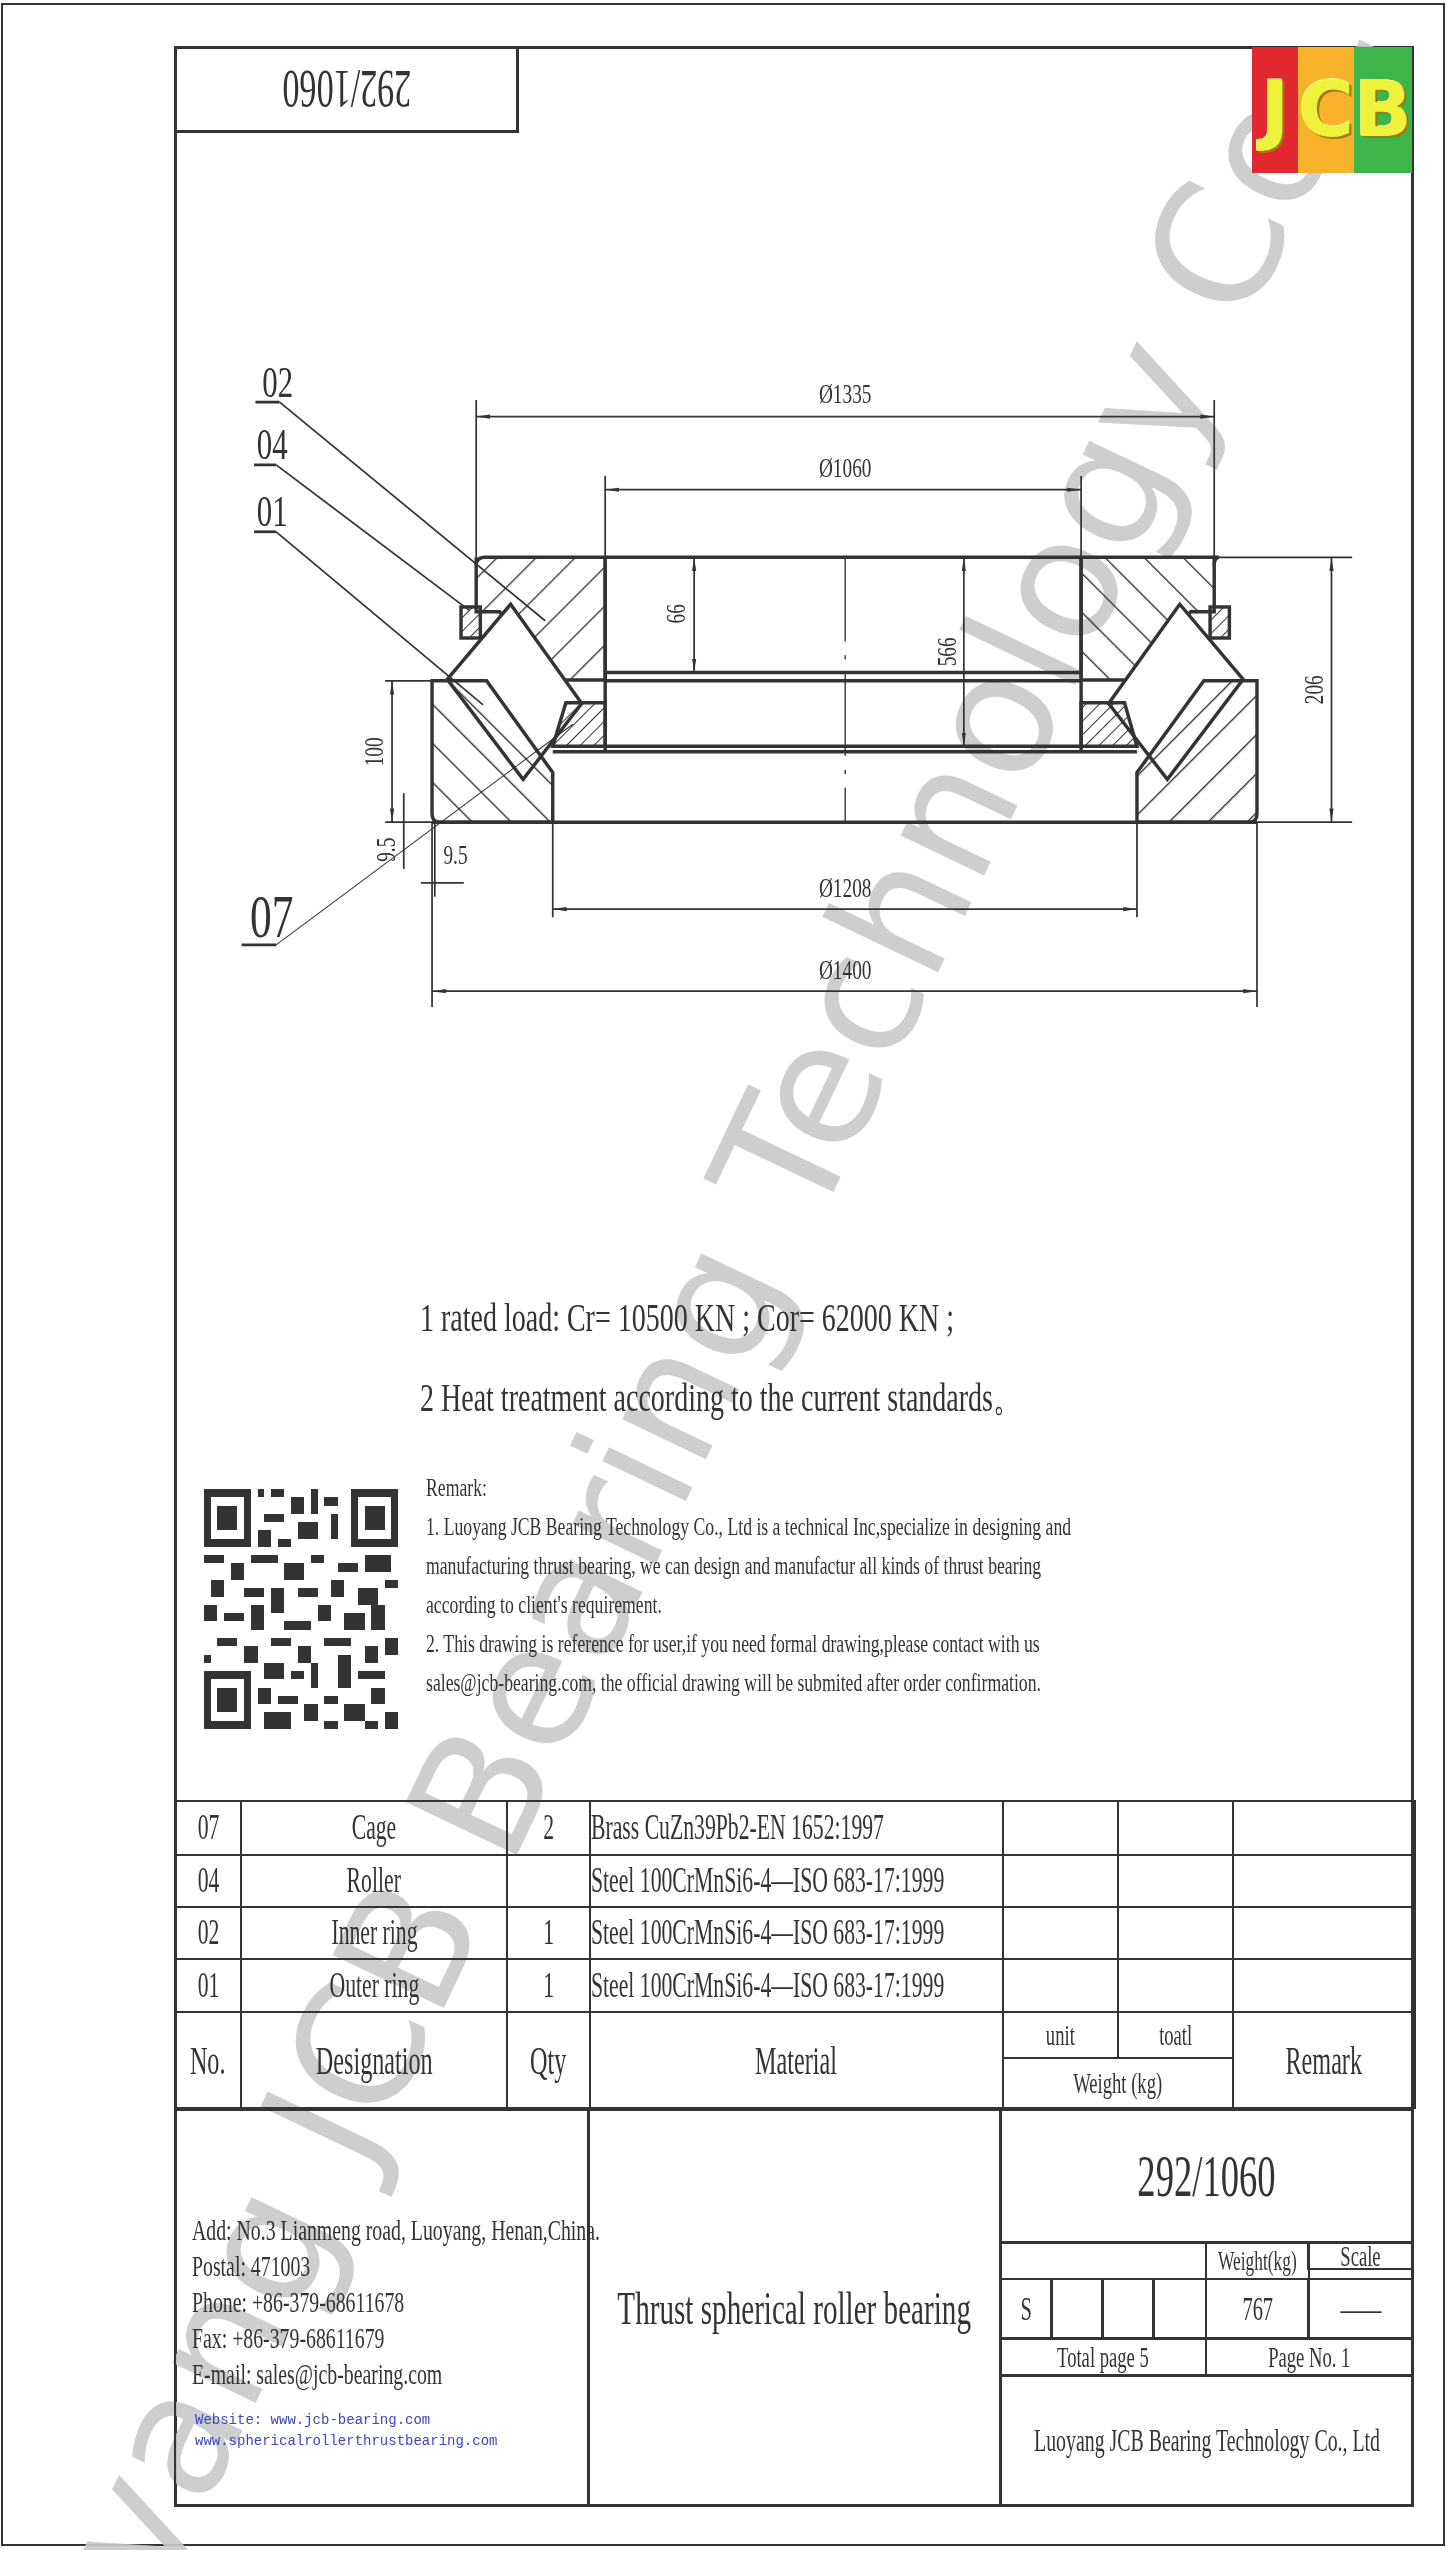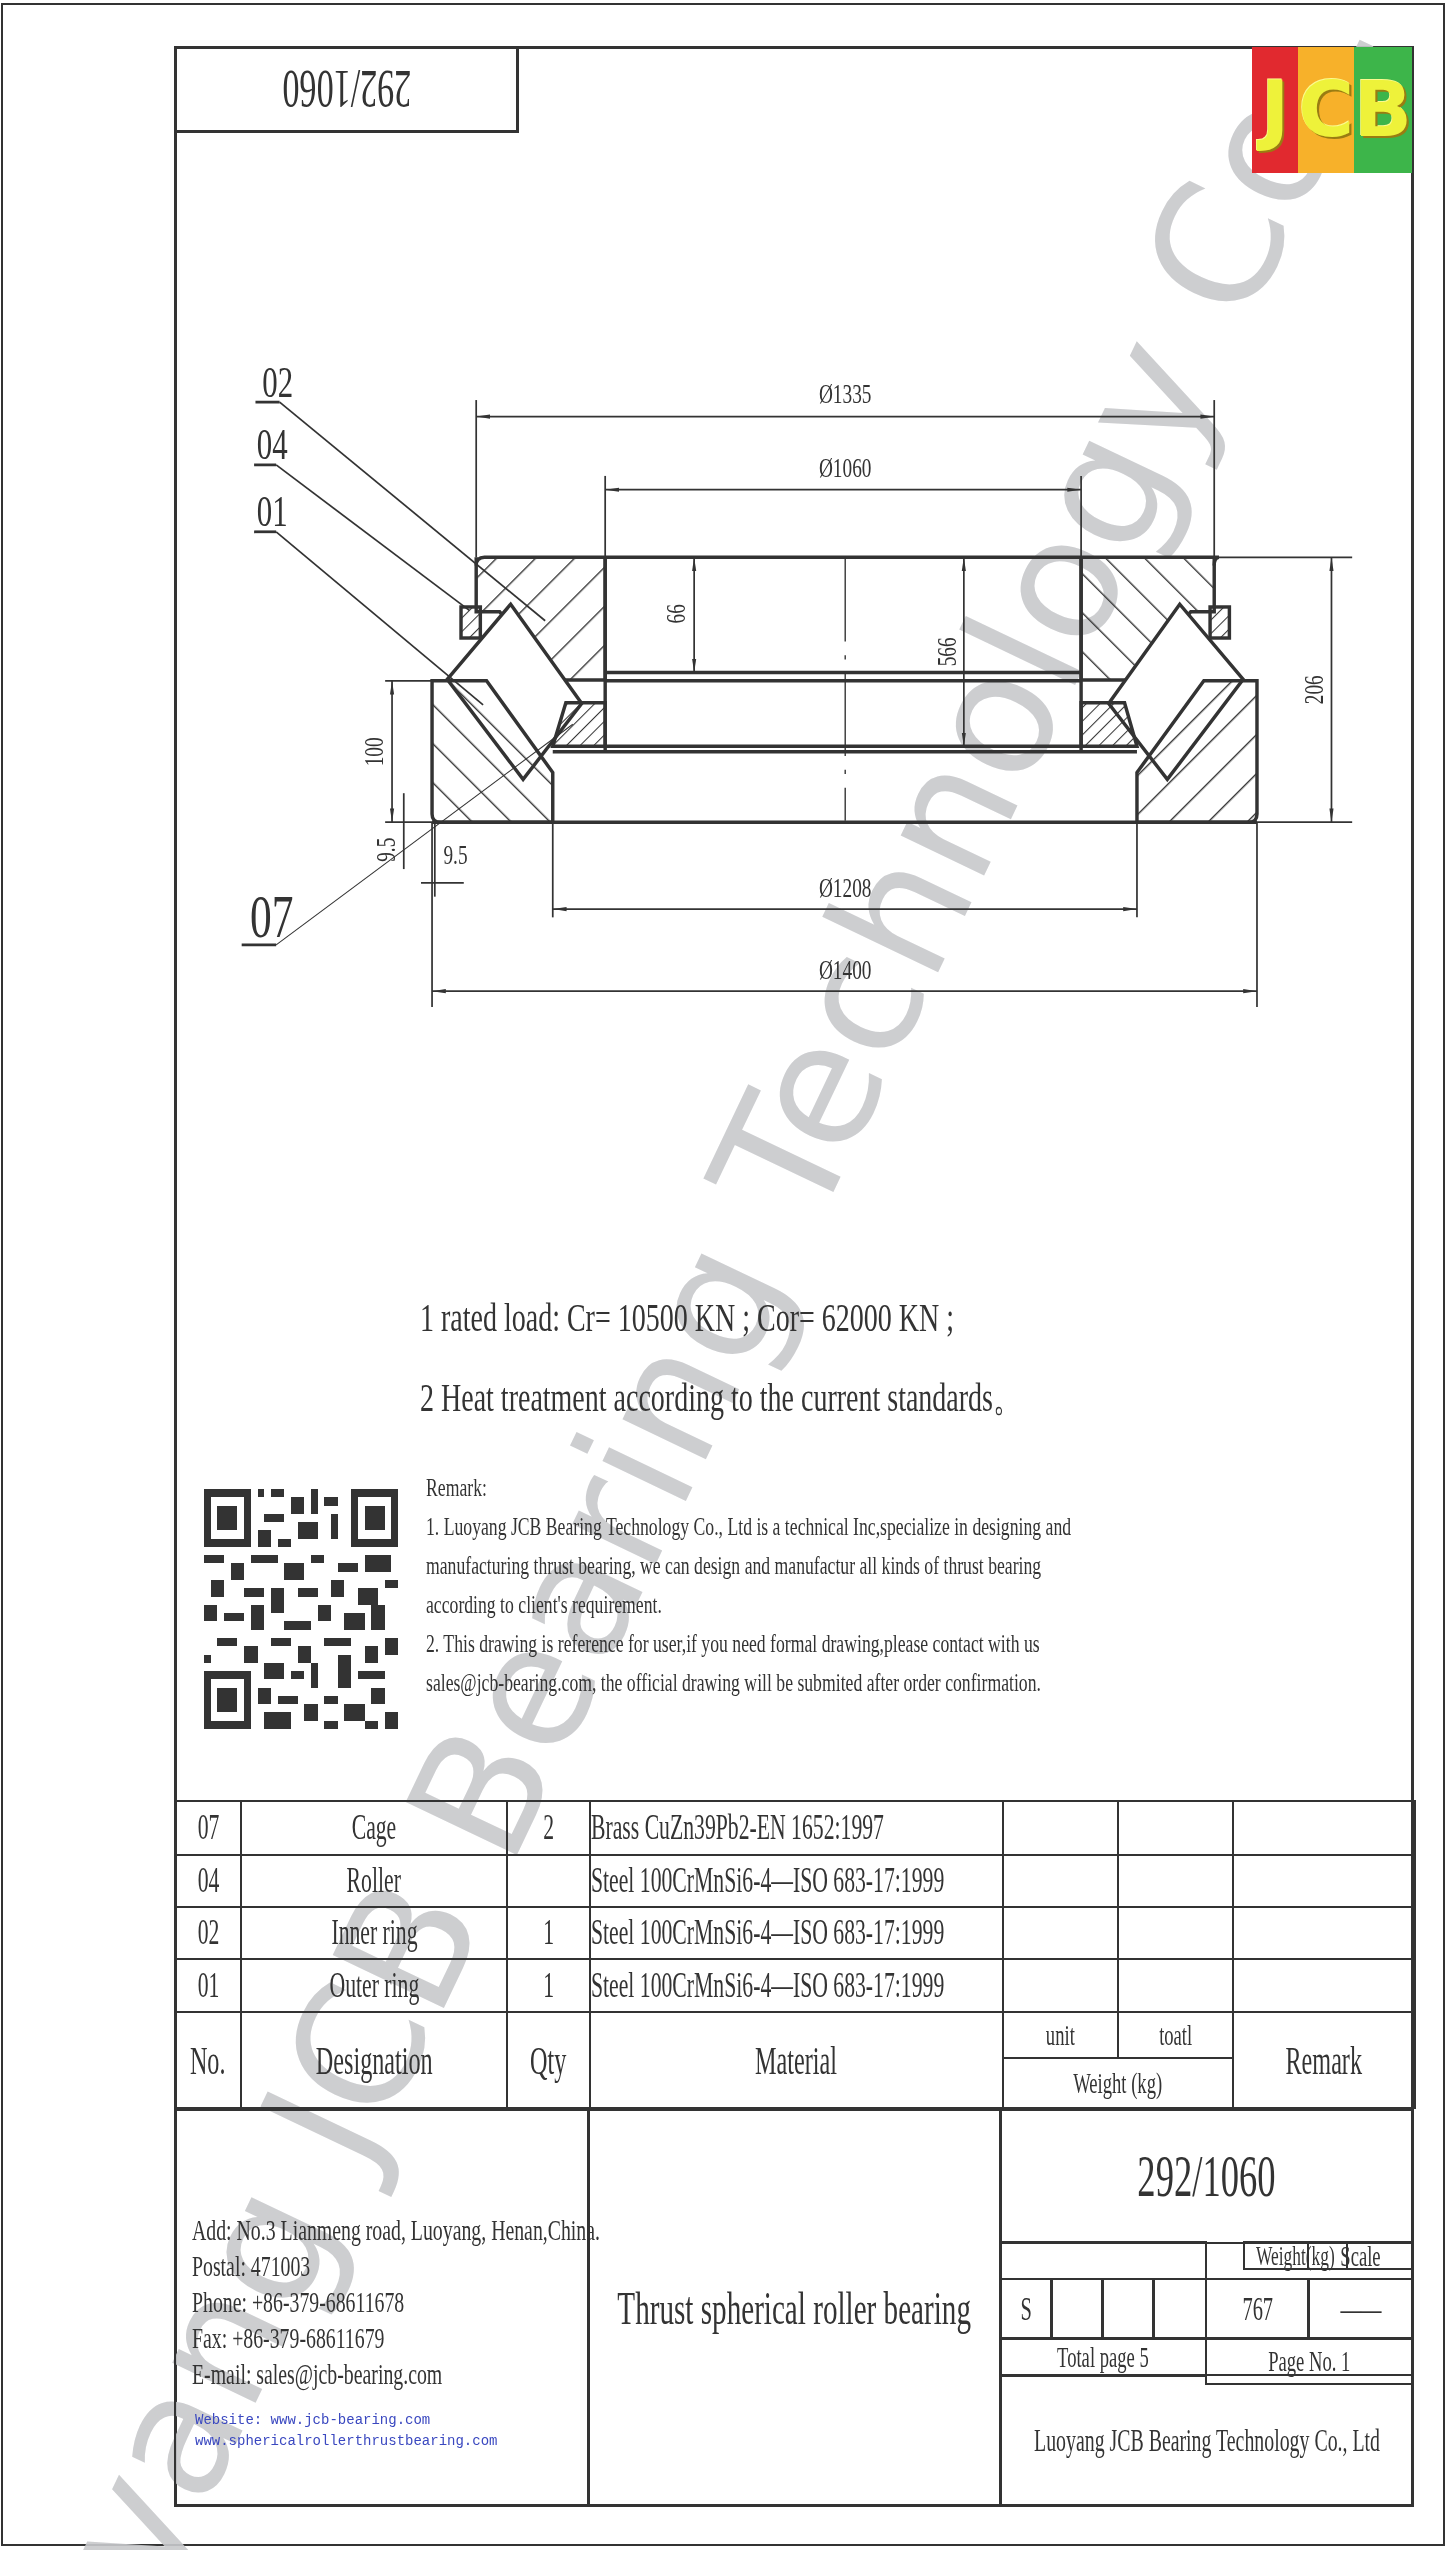--- a/index.html
+++ b/index.html
@@ -259,40 +259,40 @@
 </div>
 
 <div class="tb center-text" style="left:587px; top:2109px; width:415px; height:397px;text-align:center;">
   <span class="cell" style="font-size:47px; transform:scaleX(0.62);">Thrust spherical roller bearing</span>
 </div>
 
 <div class="tb center-text" style="left:999px; top:2109px; width:415px; height:135px;">
   <span class="cell" style="font-size:59px; transform:scaleX(0.62);">292/1060</span>
 </div>
 <div class="tb" style="left:999px; top:2241px; width:208px; height:39px;"></div>
-<div class="tb center-text" style="left:1243px; top:2241px; width:105px; height:29px;">
+<div class="tb center-text" style="left:1205px; top:2241px; width:105px; height:39px;">
   <span class="cell" style="font-size:28px;">Weight(kg)</span>
 </div>
 <div class="tb center-text" style="left:1307px; top:2241px; width:107px; height:29px;">
   <span class="cell" style="font-size:30px;">Scale</span>
 </div>
 <div class="tb center-text" style="left:999px; top:2278px; width:54px; height:62px;">
   <span class="cell" style="font-size:33px;">S</span>
 </div>
 <div class="tb" style="left:1050px; top:2278px; width:54px; height:62px;"></div>
 <div class="tb" style="left:1101px; top:2278px; width:54px; height:62px;"></div>
 <div class="tb" style="left:1152px; top:2278px; width:55px; height:62px;"></div>
 <div class="tb center-text" style="left:1205px; top:2278px; width:105px; height:62px;">
   <span class="cell" style="font-size:33px;">767</span>
 </div>
 <div class="tb center-text" style="left:1307px; top:2278px; width:107px; height:62px;">
   <span class="cell" style="font-size:33px;">——</span>
 </div>
 <div class="tb center-text" style="left:999px; top:2337px; width:208px; height:40px;">
   <span class="cell" style="font-size:30px;">Total page 5</span>
 </div>
-<div class="tb center-text" style="left:1205px; top:2337px; width:209px; height:48px;">
+<div class="tb center-text" style="left:1205px; top:2337px; width:209px; height:40px;">
   <span class="cell" style="font-size:30px;">Page No. 1</span>
 </div>
 <div class="tb center-text" style="left:999px; top:2374px; width:415px; height:132px;">
   <span class="cell" style="font-size:32px;">Luoyang JCB Bearing Technology Co., Ltd</span>
 </div>
 
 
 </body></html>

